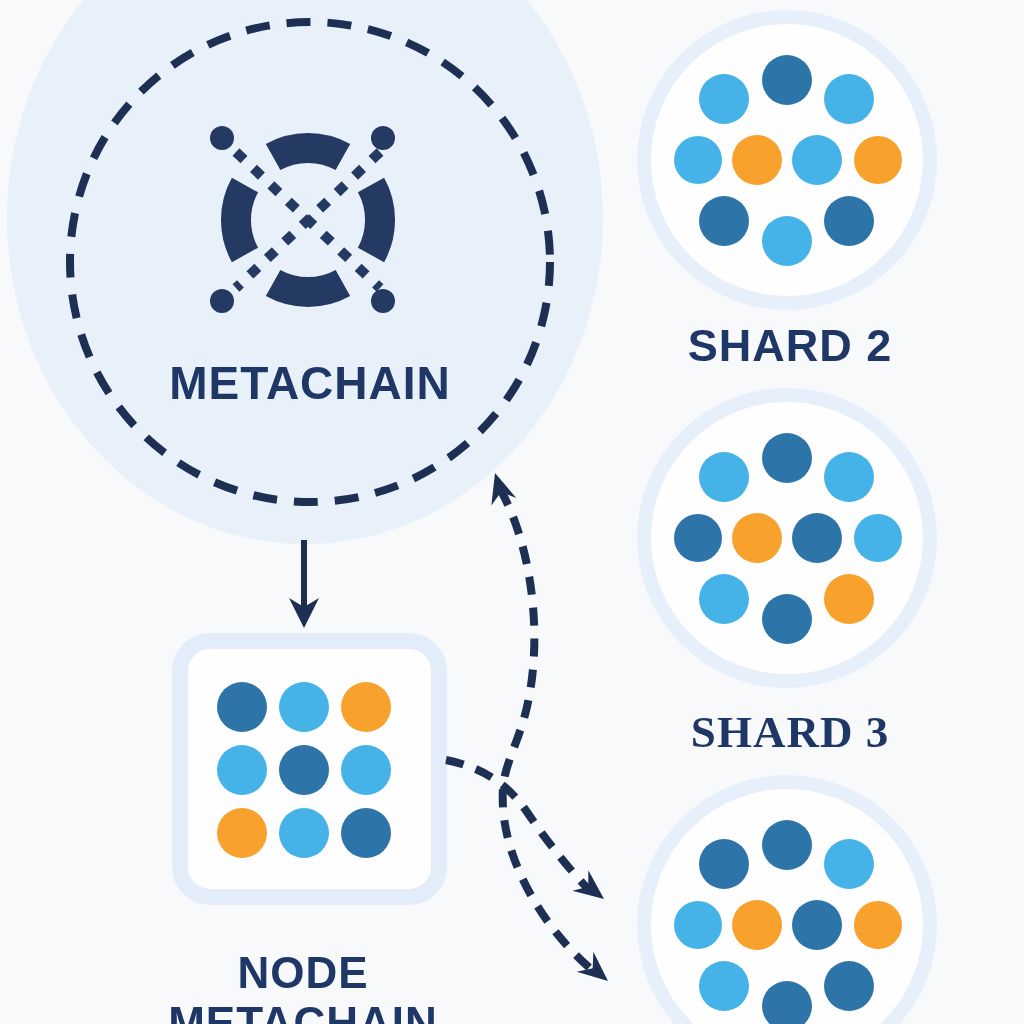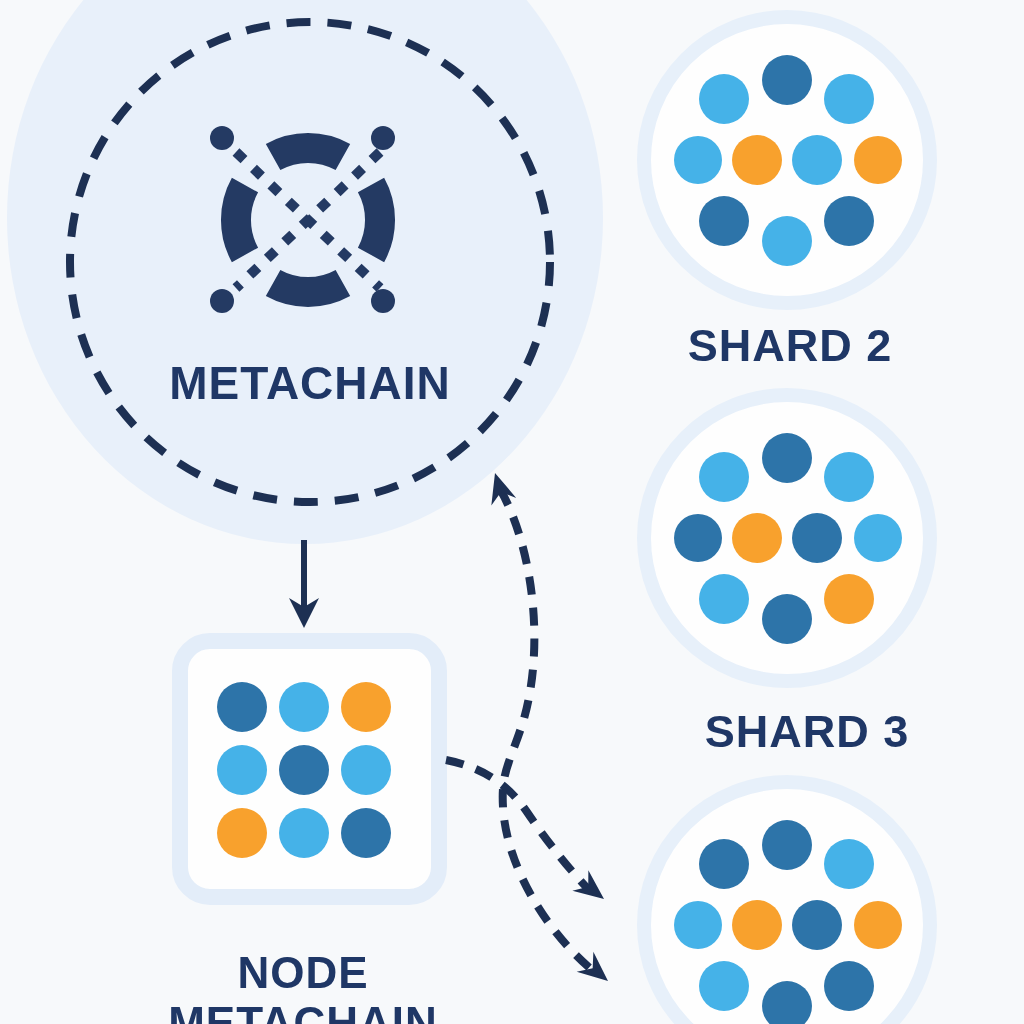--- a/index.html
+++ b/index.html
@@ -8,21 +8,21 @@
     background:#f7f9fb;font-family:"Liberation Sans",sans-serif;
   }
   .stage svg{position:absolute;left:0;top:0;}
   .lbl{
     position:absolute;transform:translateX(-50%);
     font-weight:bold;color:#1f3766;white-space:nowrap;
   }
   .metachain-lbl{left:310px;top:356px;font-size:46px;letter-spacing:1px;}
   .shard-lbl{font-size:45px;letter-spacing:1px;}
   .shard2-lbl{left:790px;top:320px;text-align:right;}
-  .shard3-lbl{left:807px;top:706px;}
+  .shard3-lbl{left:790px;top:706px;font-family:Liberation Serif, serif;}
   .node-lbl{left:303px;top:948px;font-size:44px;line-height:50px;text-align:center;letter-spacing:1px;}
 </style>
 </head>
 <body>
 
 <div class="stage">
   <svg width="1024" height="1024" viewBox="0 0 1024 1024">
 
     <ellipse cx="305" cy="218" rx="298" ry="326" fill="#e8f0fa"></ellipse>
 

